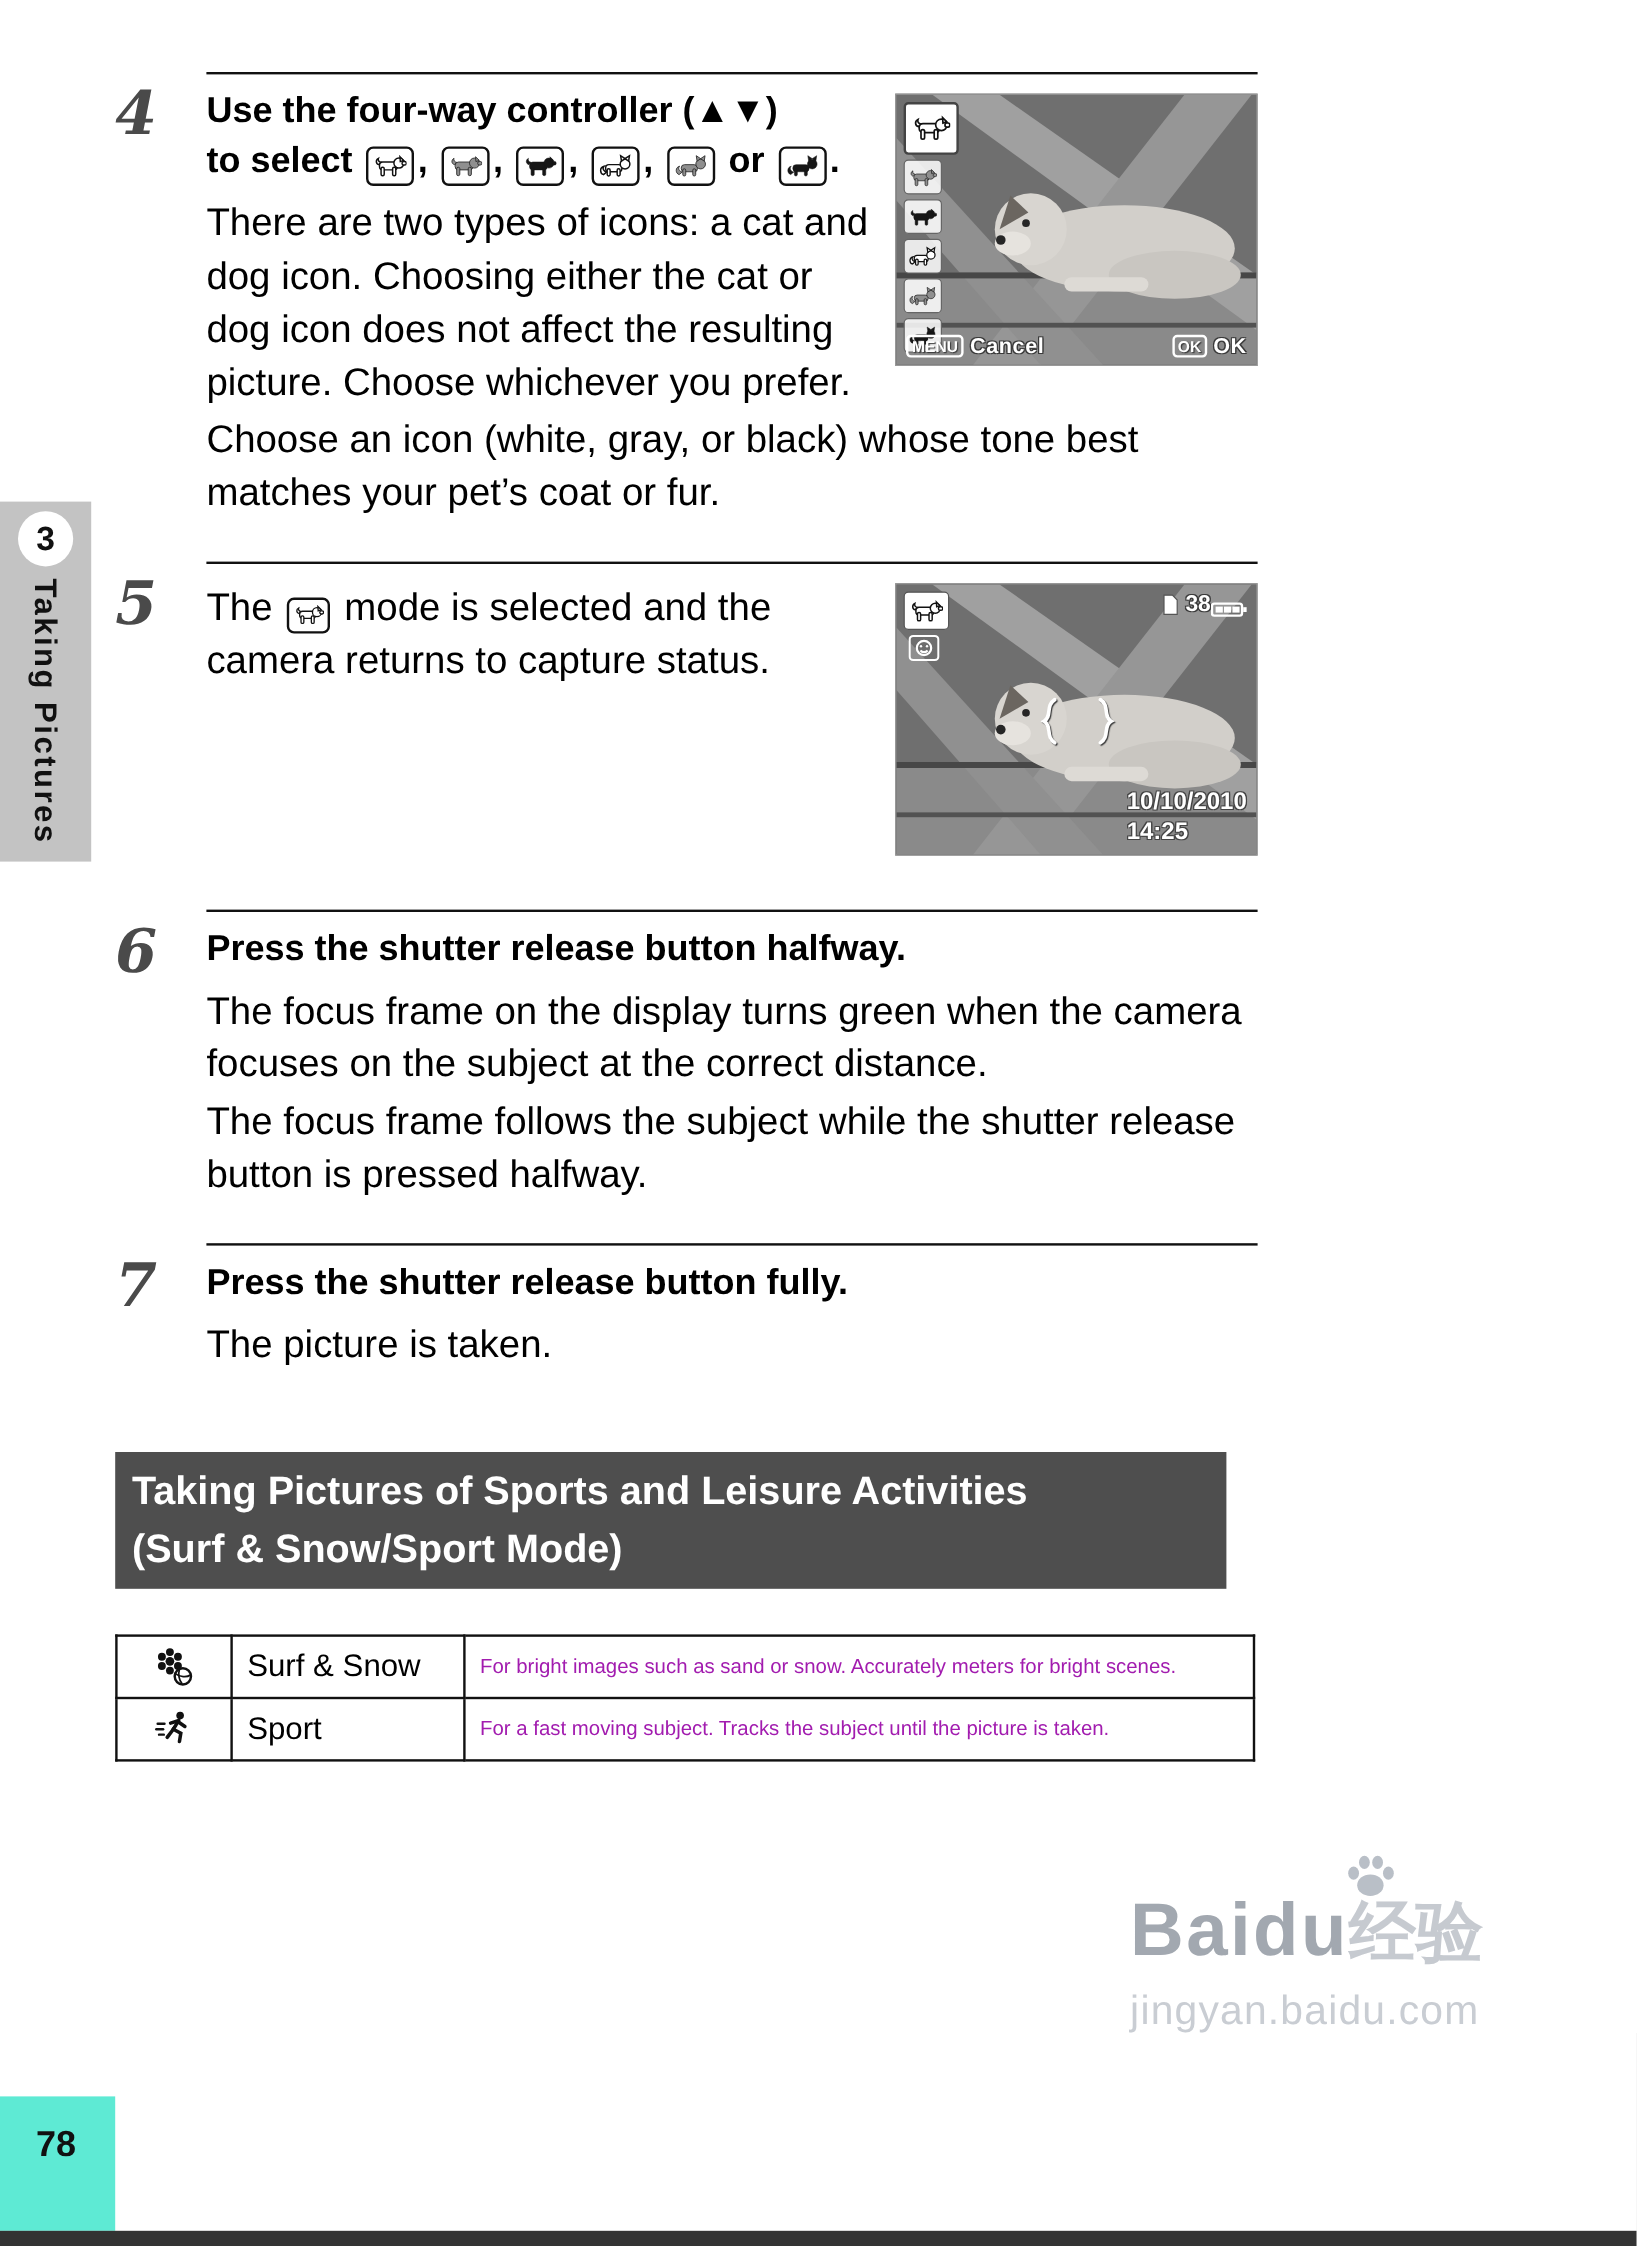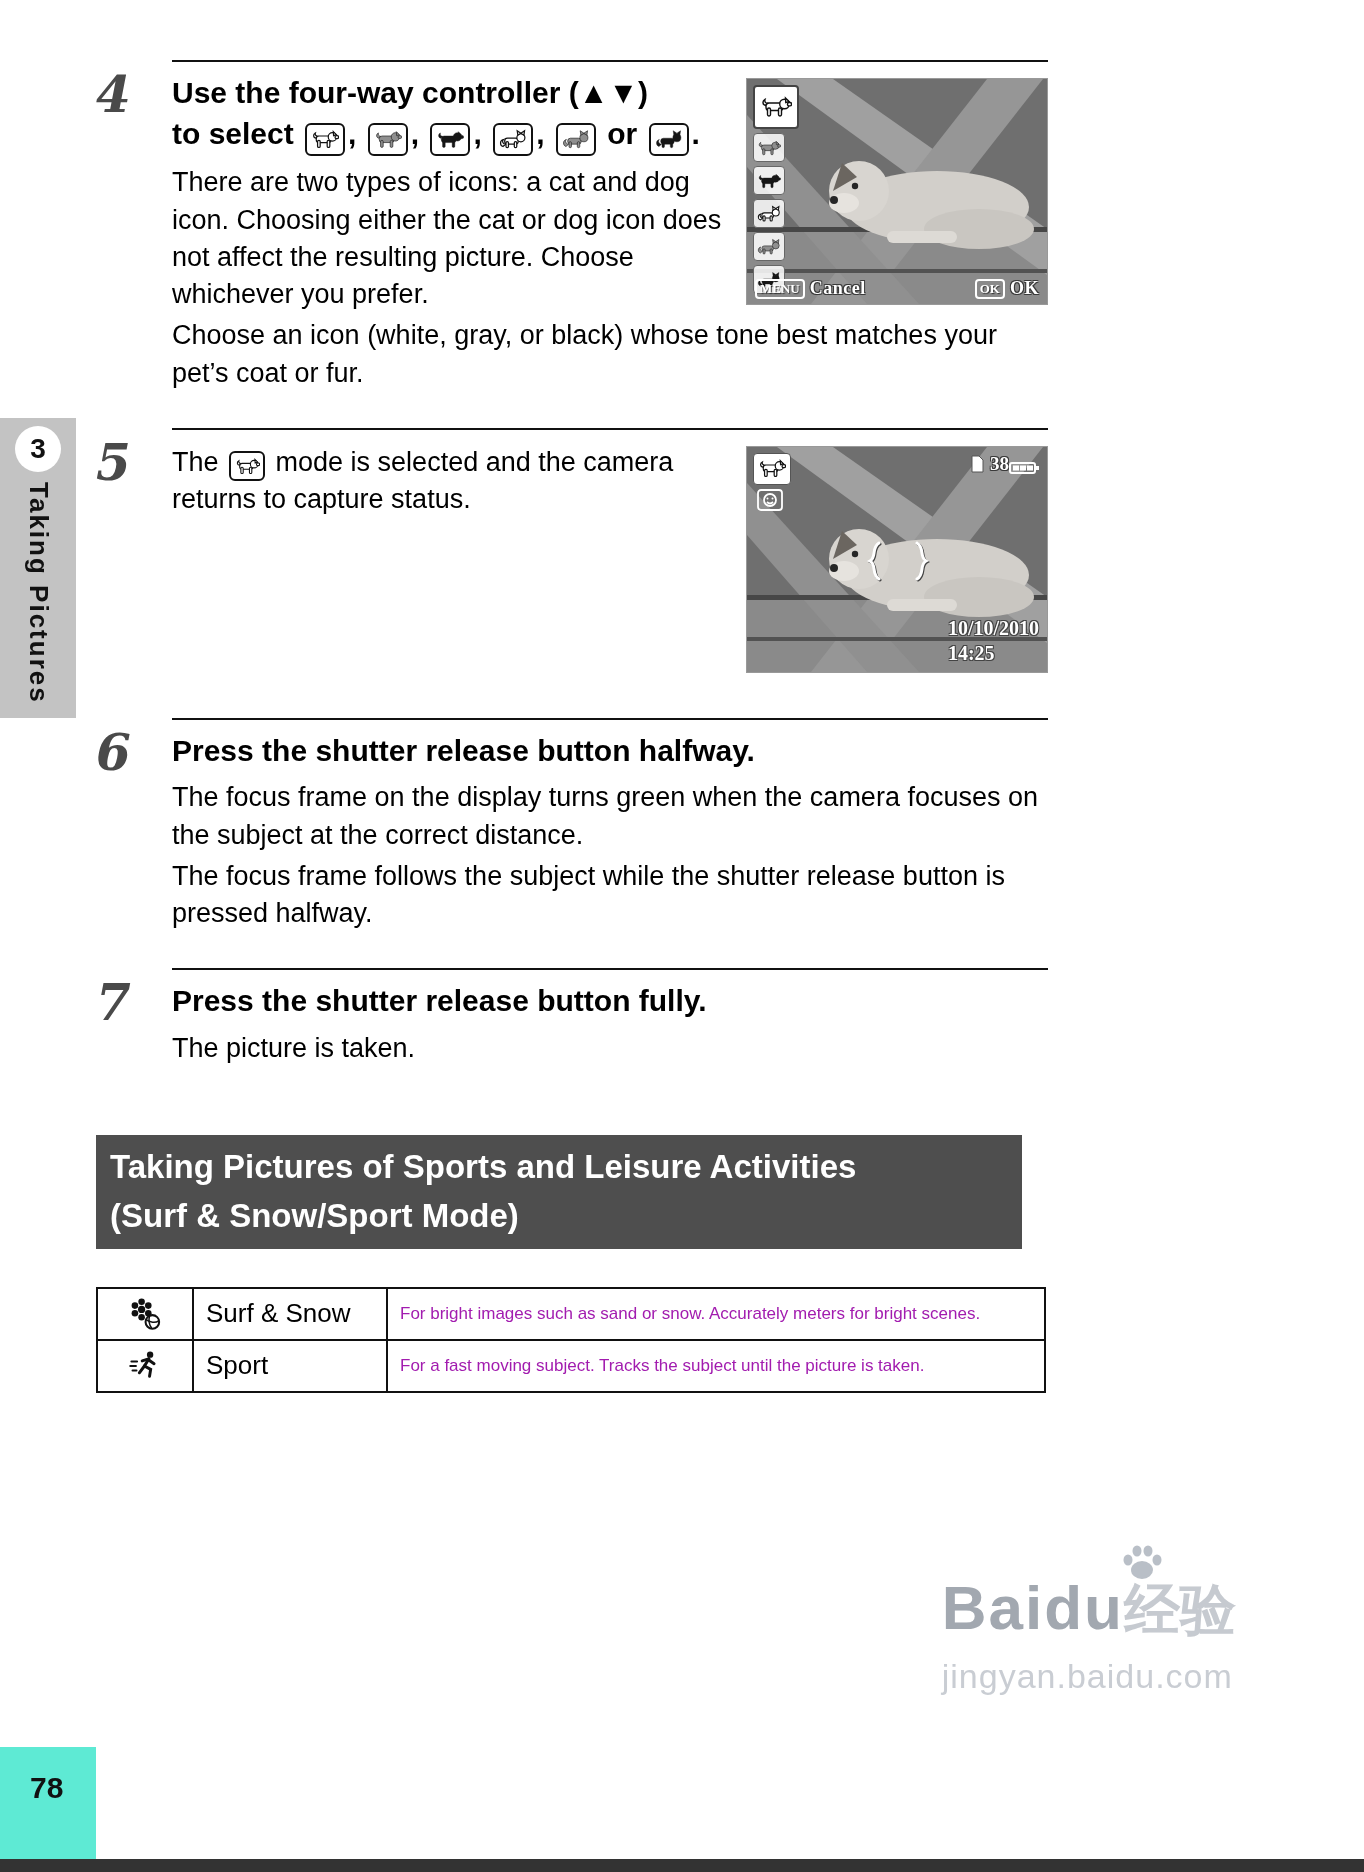--- a/index.html
+++ b/index.html
@@ -35,42 +35,42 @@
   .step-num {
     flex:0 0 76px; width:76px;
     font-family:"DejaVu Serif", serif; font-style:italic; font-weight:700;
     font-size:50px; color:#4a4a4a; line-height:0.9; padding-top:12px;
   }
   .step-content { flex:1; border-top:2px solid #111; padding-top:10px; }
   .step-content::after { content:""; display:block; clear:both; }
   .s5-content { min-height:252px; }
 
   .step-heading { margin:0 0 8px 0; font-size:30px; font-weight:700; line-height:1.38; color:#000; }
-  .body { margin:4px 0 10px 0; font-size:27px; line-height:1.38; color:#000; }
+  .body { margin:4px 0 10px 0; font-size:32px; line-height:1.38; color:#000; }
   .body.tight { margin-bottom:2px; }
 
   .ok-label { font-weight:700; letter-spacing:1px; font-size:31px; }
 
   
   .pet-box {
     display:inline-flex; align-items:center; justify-content:center;
     width:36px; height:29px; border:2px solid #111; border-radius:6px;
     background:#fff; margin:0 3px; vertical-align:-6px;
   }
   .pet-box svg { width:28px; height:21px; }
   .pet-box.small { width:32px; height:26px; vertical-align:-5px; }
   .pet-box.small svg { width:25px; height:19px; }
   .fw { fill:#ffffff; stroke:#111; stroke-width:1.4px; }
   .fg { fill:#8f8f8f; stroke:#222; stroke-width:0.8px; }
   .fb { fill:#161616; stroke:#161616; stroke-width:0.5px; }
 
   
   .screen {
     float:right; width:300px; height:225px; margin:6px 0 10px 18px;
-    position:relative; background:#777; border:1px solid #999;font-family:Liberation Serif, serif;
+    position:relative; background:#777; border:1px solid #999;
   }
   .photo { position:absolute; left:0; top:0; width:100%; height:100%; }
 
   .menu-col { position:absolute; top:6px; left:6px; display:flex; flex-direction:column; gap:4px; }
   .menu-item {
     width:30px; height:27px; background:rgba(255,255,255,0.85);
     border:1px solid #666; border-radius:4px;
     display:flex; align-items:center; justify-content:center;
   }
   .menu-item svg { width:24px; height:18px; }

